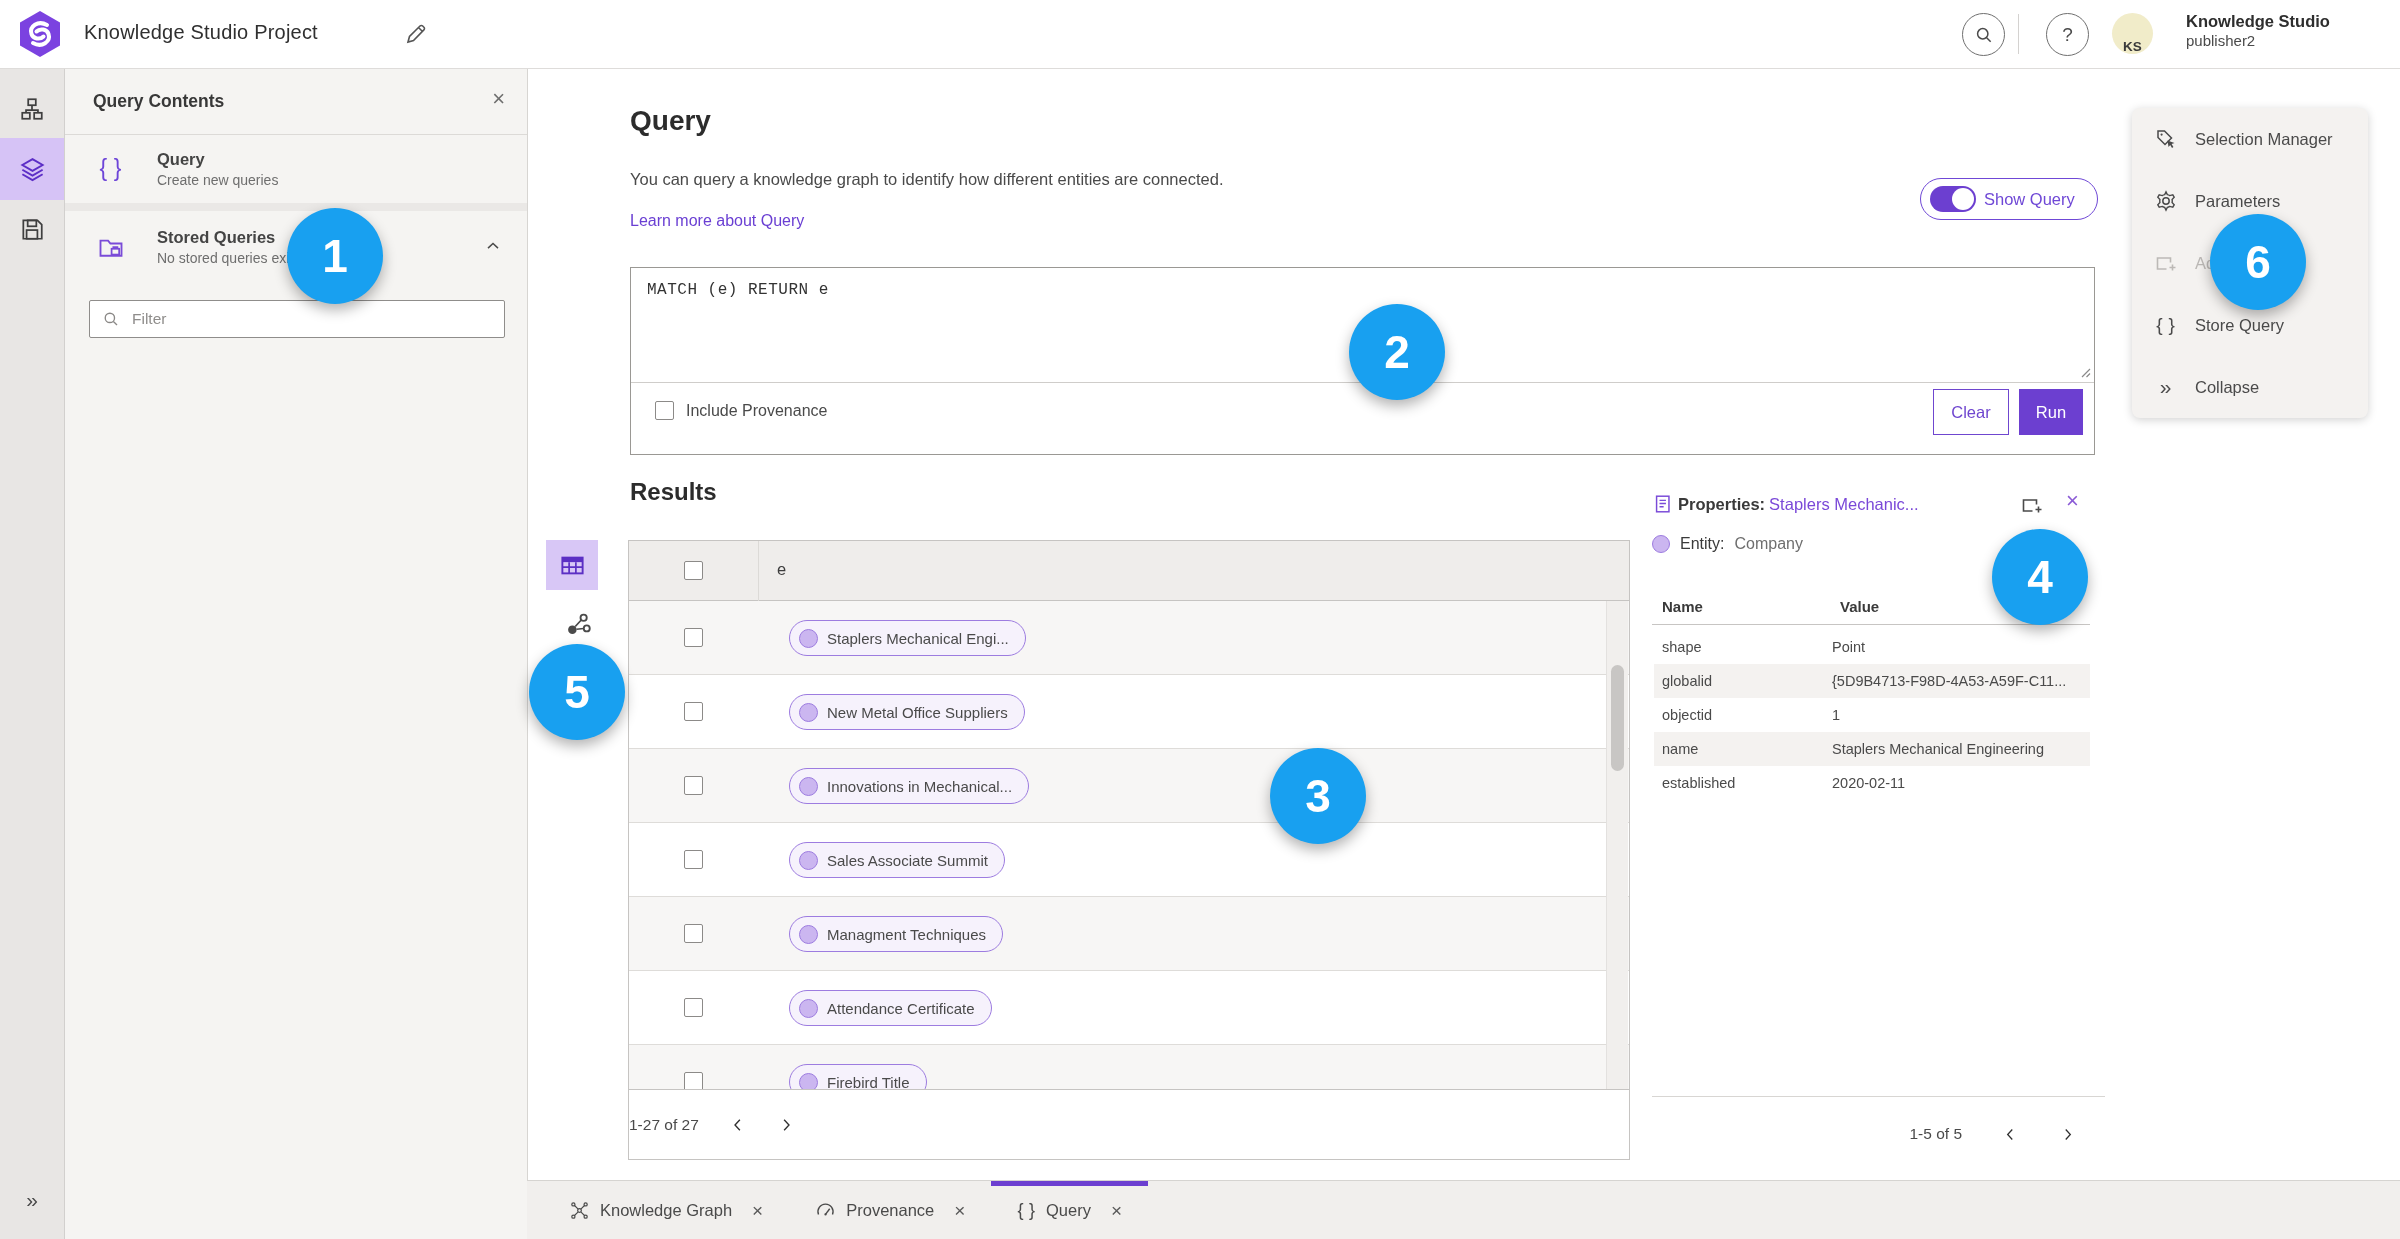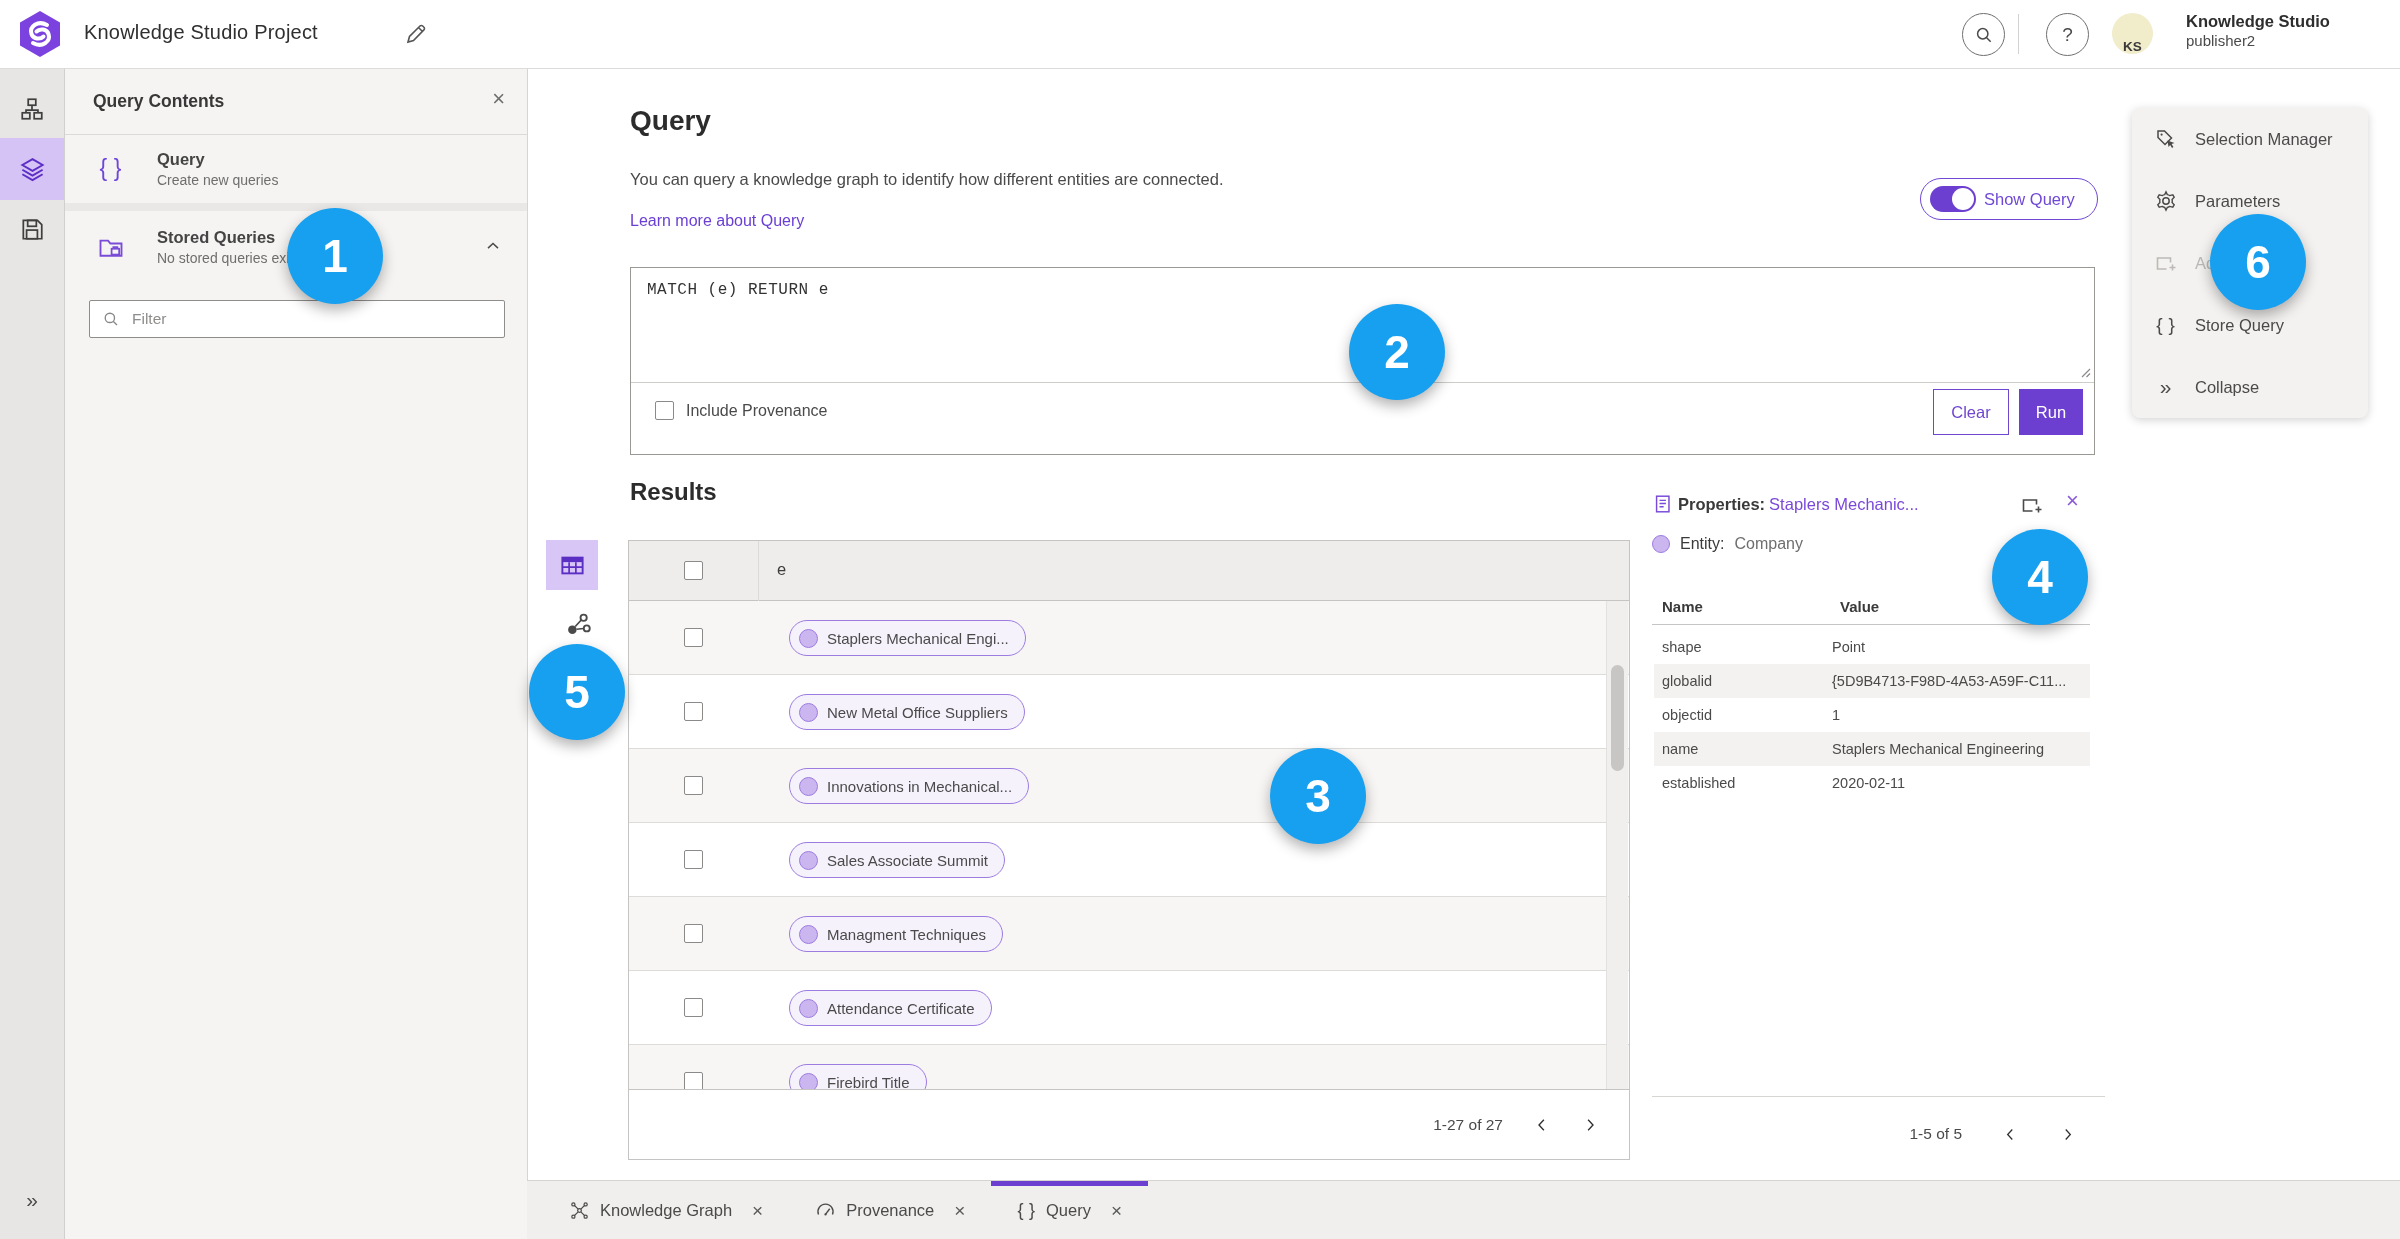--- a/index.html
+++ b/index.html
@@ -87,21 +87,21 @@
   .trow{position:relative;width:100%;height:74px;border-bottom:1px solid #dedcd9;box-sizing:border-box;background:#fff}
   .trow.odd{background:#f7f6f5}
   .trow .rc{position:absolute;left:55px;top:27px}
   .pill{position:absolute;left:160px;top:19px;height:36px;border:1.5px solid #9d7ce0;border-radius:18px;
         background:#f6f2fc;display:flex;align-items:center;padding:0 16px 0 9px;gap:9px;box-sizing:border-box}
   .pill .dot{width:19px;height:19px;border-radius:50%;background:#cbb6f0;border:1.5px solid #9d7ce0;box-sizing:border-box}
   .pill .pt{font-size:15px;color:#4a4a4a;white-space:nowrap}
   .sb-track{position:absolute;right:1px;top:60px;width:21px;height:489px;background:#f1efed;border-left:1px solid #e3e1df}
   .sb-thumb{position:absolute;right:4px;top:64px;width:13px;height:106px;background:#c8c6c4;border-radius:7px}
   .pager{position:absolute;left:0;bottom:0;width:100%;height:70px;border-top:1px solid #c6c4c2;background:#fff;
-         display:flex;align-items:center;justify-content:flex-end;gap:30px;padding-right:30px;box-sizing:border-box}
+         display:flex;align-items:center;justify-content:flex-start;gap:30px;padding-right:30px;box-sizing:border-box}
   .pager .pg{font-size:15.5px;color:#4a4a4a}
   .pgbtn{color:#2f2f2f;display:flex;align-items:center;justify-content:center}
 
   
   .prop-head{left:1652px;top:492px;display:flex;align-items:center;gap:4px}
   .prop-head .pl{font-size:16.5px;font-weight:700;color:#3a3a3a}
   .prop-head .pv{font-size:16.5px;color:#7a48d8}
   .prop-add{left:2020px;top:493px;color:#4a4a4a}
   .prop-close{left:2066px;top:490px;color:#8a5ad6;font-size:22px;line-height:1}
   .ent-row{left:1652px;top:535px;display:flex;align-items:center;gap:10px}

